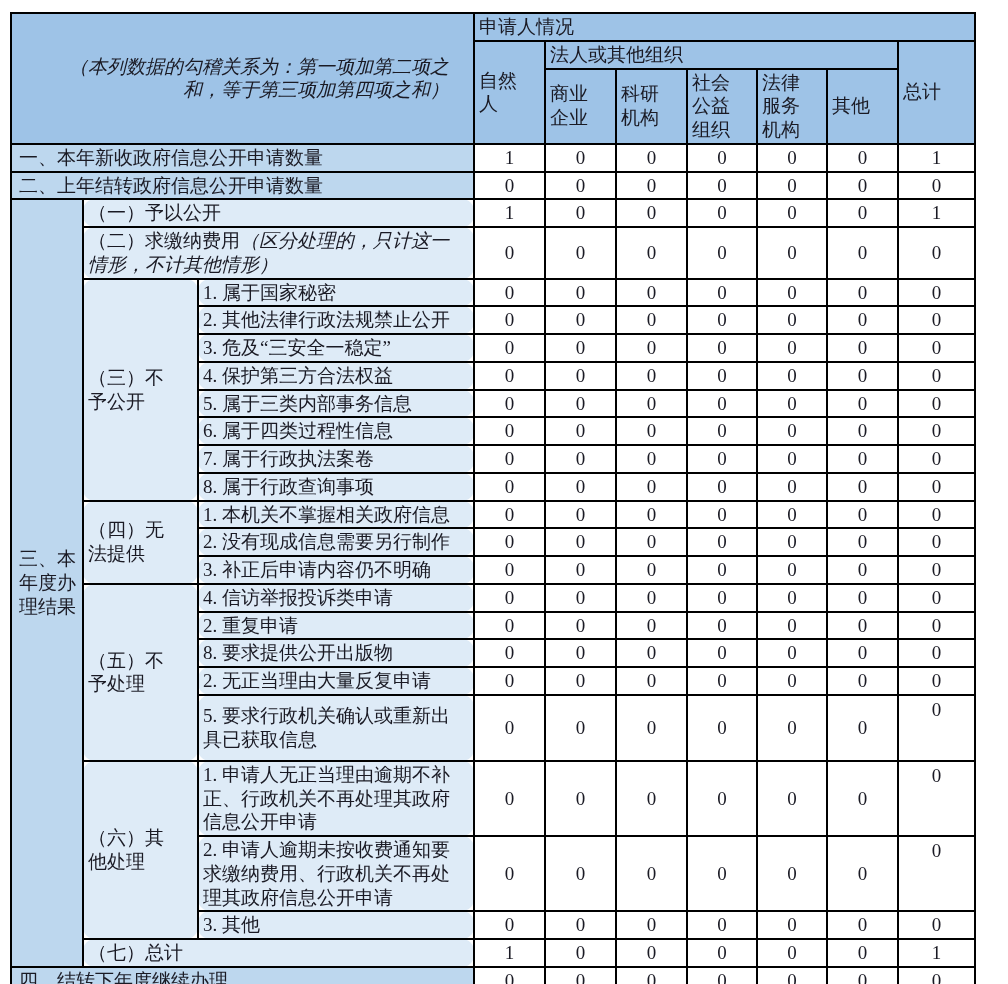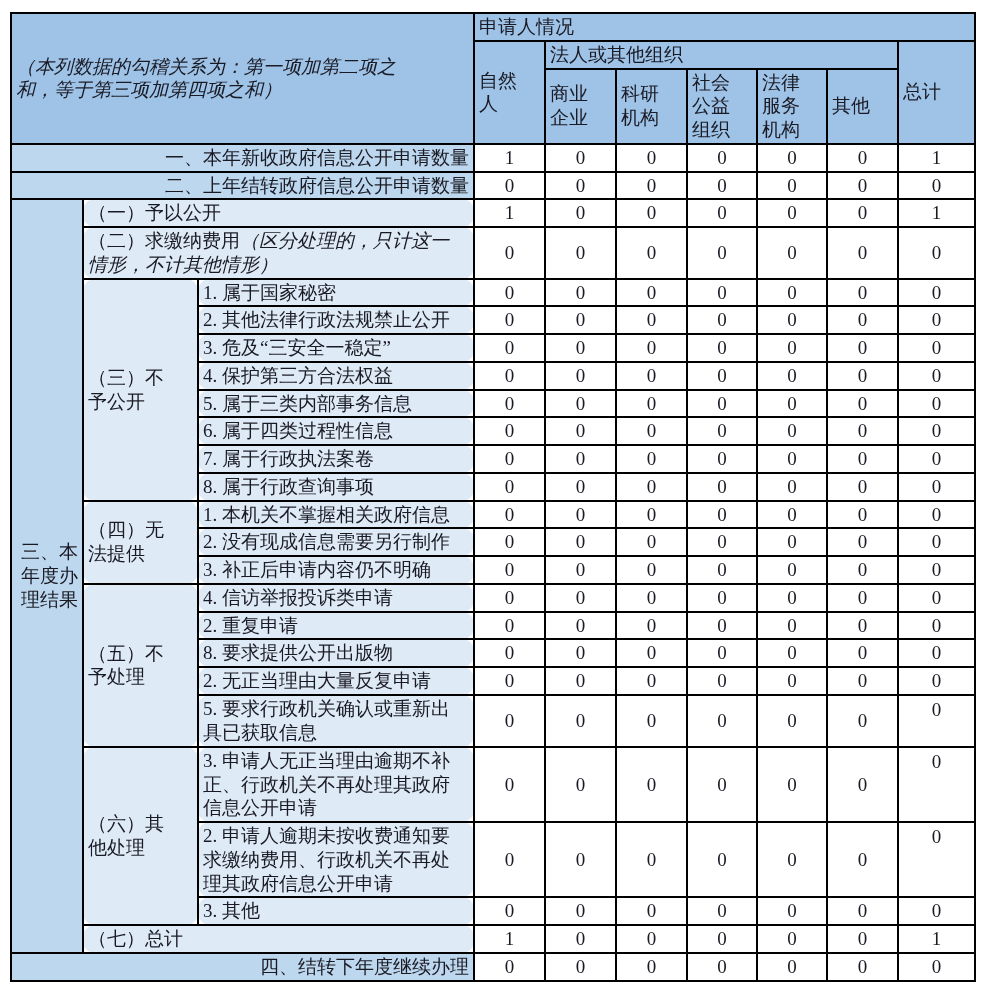--- a/index.html
+++ b/index.html
@@ -24,46 +24,46 @@
     overflow:hidden;
     word-break:break-all;
   }
   
   td.hdr{
     background:var(--header-bg,#9EC3E7);
   }
   
   td.lab1{
     background:var(--outer-bg,#BDD7EE);
-    text-align:right;
+    text-align:left;
     padding-left:7px;
   }
   
   td.lab2{
     background:var(--inner-bg,#DEEBF7);
     text-align:left;
     border-radius:12px;
   }
   
   td.v{
     background:#ffffff;
     text-align:center;
   }
   td.vtop{vertical-align:top;padding-top:2px;}
   .pre{white-space:pre-line;}
   .kai{font-style:italic;}
-  td.notecell{text-align:left;padding:2px 4px;}
+  td.notecell{text-align:right;padding:2px 24px;}
   
   tr{height:26px;}
   tr.h1{height:22px;}
   tr.h2{height:20px;}
   tr.h3{height:68px;}
   tr.t2{height:48px;}
   tr.t3{height:72px;}
-  tr.t3a{height:52px;}
+  tr.t3a{height:66px;}
 </style>
 </head>
 <body style="color: rgb(26, 26, 36);">
 
 <table class="stat">
   <colgroup>
     <col style="width:72px">
       <col style="width:115px">
       <col style="width:276px">
     <col style="width:71px">
@@ -319,21 +319,21 @@
         <td class="v">0</td>
         <td class="v">0</td>
         <td class="v">0</td>
         <td class="v">0</td>
         <td class="v vtop">0</td>
       </tr>
 
   <tr class="t3">
     <td class="lab2 pre" rowspan="3">（六）其
 他处理</td>
-    <td class="lab2 pre">3. 申请人无正当理由逾期不补
+    <td class="lab2 pre">1. 申请人无正当理由逾期不补
 正、行政机关不再处理其政府
 信息公开申请</td>
   <td class="v">0</td>
         <td class="v">0</td>
         <td class="v">0</td>
         <td class="v">0</td>
         <td class="v">0</td>
         <td class="v">0</td>
         <td class="v vtop">0</td>
       </tr>

